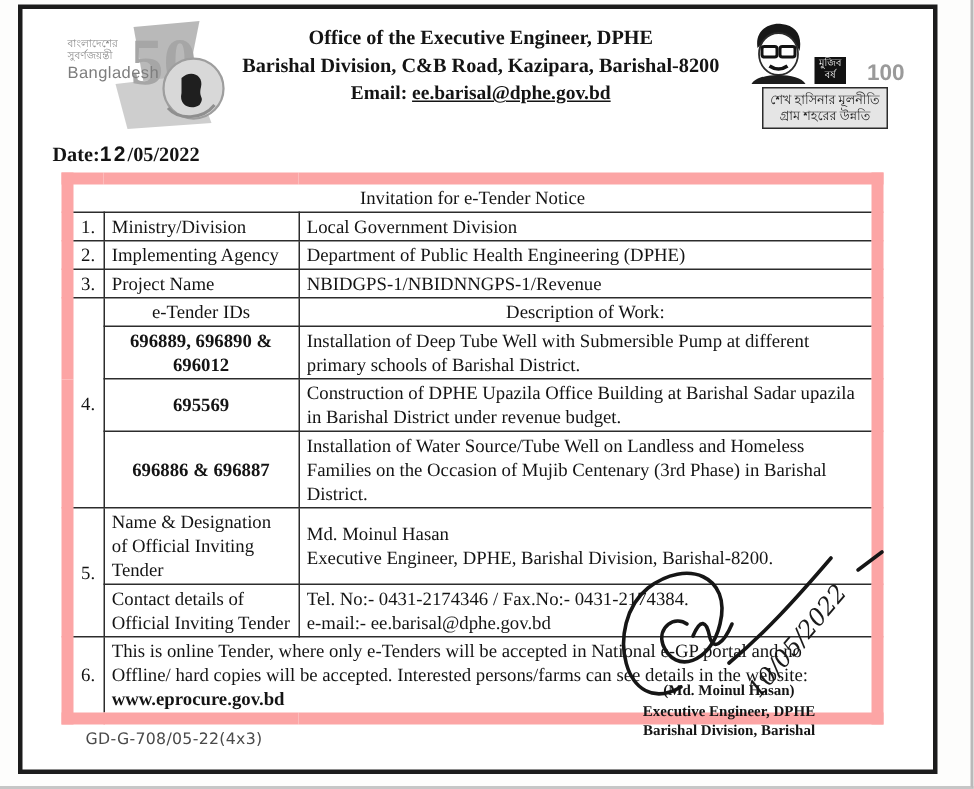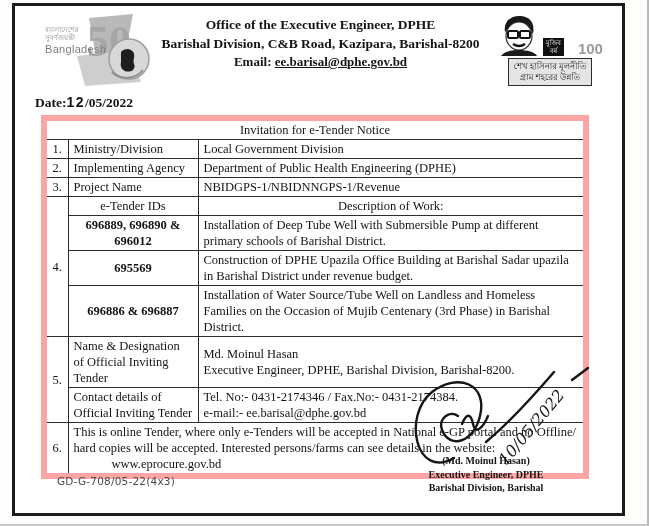--- a/index.html
+++ b/index.html
@@ -43,36 +43,36 @@
   .typed { font-family:"Liberation Sans",sans-serif; font-size:14px; font-weight:600; letter-spacing:1.5px; }
   
   table.notice {
     border-collapse:collapse;
     margin:2px 0 0 26px;
     width:548px;
     font-size:12.5px;
     line-height:1.28;
   }
   table.notice td { border:1px solid #2c2c2c; padding:1px 5px; vertical-align:middle; }
-  table.notice { border:6px solid #fca5a5; }
+  table.notice { border:8px solid #fca5a5; }
   td.ttl { text-align:center; height:19px; }
   td.sn { text-align:center; width:24px; }
   td.lbl { width:130px; padding-left:4px; }
   td.ids { width:130px; text-align:center; font-weight:bold; }
   td.ctr { text-align:center;margin-left:47px; }
   td.desc { padding:2px 6px; }
   .two-line { min-height:32px; }
-  .bold { font-weight:normal;margin-left:38px; }
+  .bold { font-weight:bold; }
   
   .sig-wrap { position:absolute; right:14px; top:352px; width:250px; height:160px; pointer-events:none; }
   .sig-svg { position:absolute; right:0; top:0; }
   .sig-block { position:absolute; right:22px; top:96px; width:200px; text-align:center; font-weight:bold; font-size:10px; line-height:1.35; }
   
   .footer-code {
-    position:absolute; left:42px; bottom:26px;
+    position:absolute; left:42px; bottom:14px;
     font-family:"DejaVu Sans",sans-serif;
     font-size:10.5px; color:#4a4a4a; letter-spacing:.2px;
   }
 </style>
 </head>
 <body>
 
 <div class="scan-edge"></div>
 
 <div class="frame">

